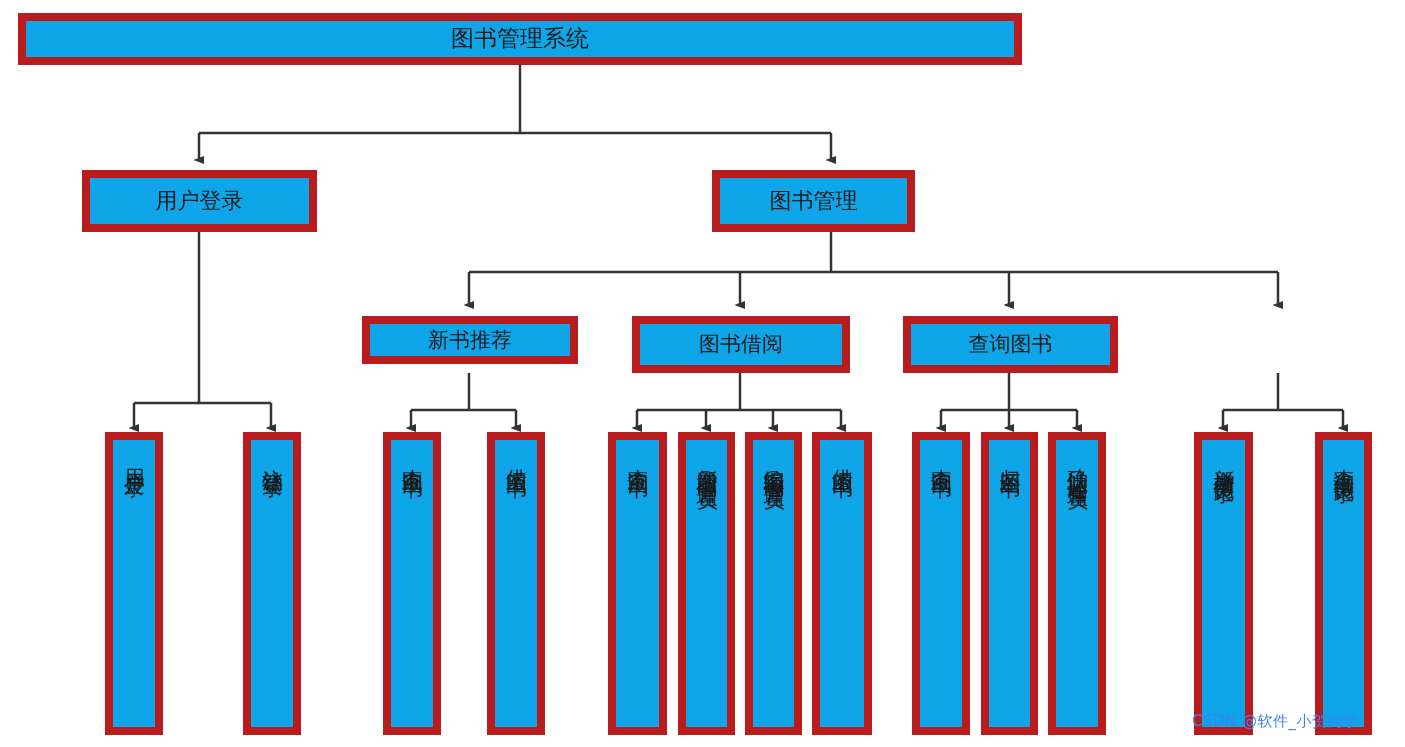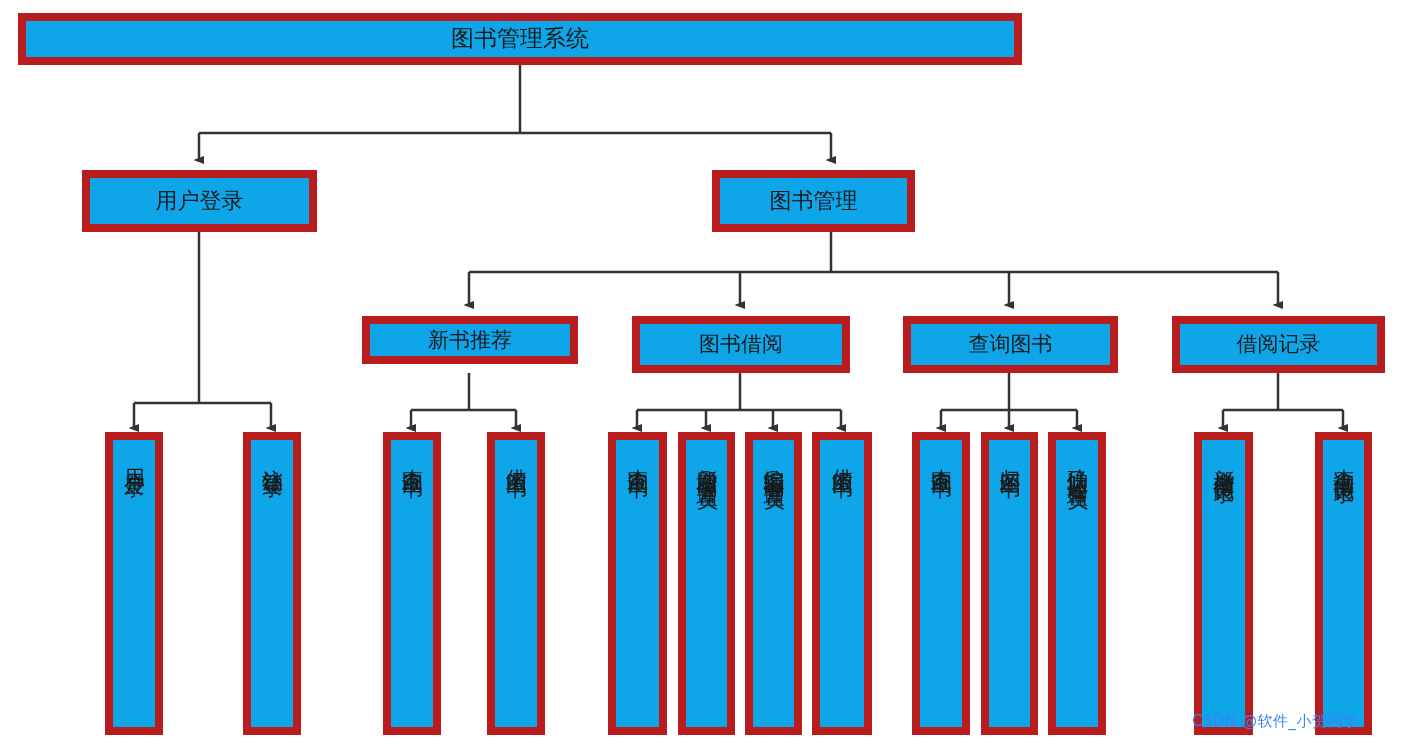--- a/index.html
+++ b/index.html
@@ -132,23 +132,20 @@
 
   <div class="node-box node-l3" style="left:362px; top:316px; width:216px; height:48px;">
     <span class="node-label">新书推荐</span>
   </div>
   <div class="node-box node-l3" style="left:632px; top:316px; width:218px; height:57px;">
     <span class="node-label">图书借阅</span>
   </div>
   <div class="node-box node-l3" style="left:903px; top:316px; width:215px; height:57px;">
     <span class="node-label">查询图书</span>
   </div>
-  <div class="node-box node-l3" style="left:1172px; top:316px; width:213px; height:57px;">
-    <span class="node-label">借阅记录</span>
-  </div>
 
   <div class="node-box node-leaf" style="left:105px; top:432px; width:58px; height:303px;">
     <span class="node-label">用户登录</span>
   </div>
   <div class="node-box node-leaf" style="left:243px; top:432px; width:58px; height:303px;">
     <span class="node-label">注销登录</span>
   </div>
 
   <div class="node-box node-leaf" style="left:383px; top:432px; width:58px; height:303px;">
     <span class="node-label">查询图书</span>

